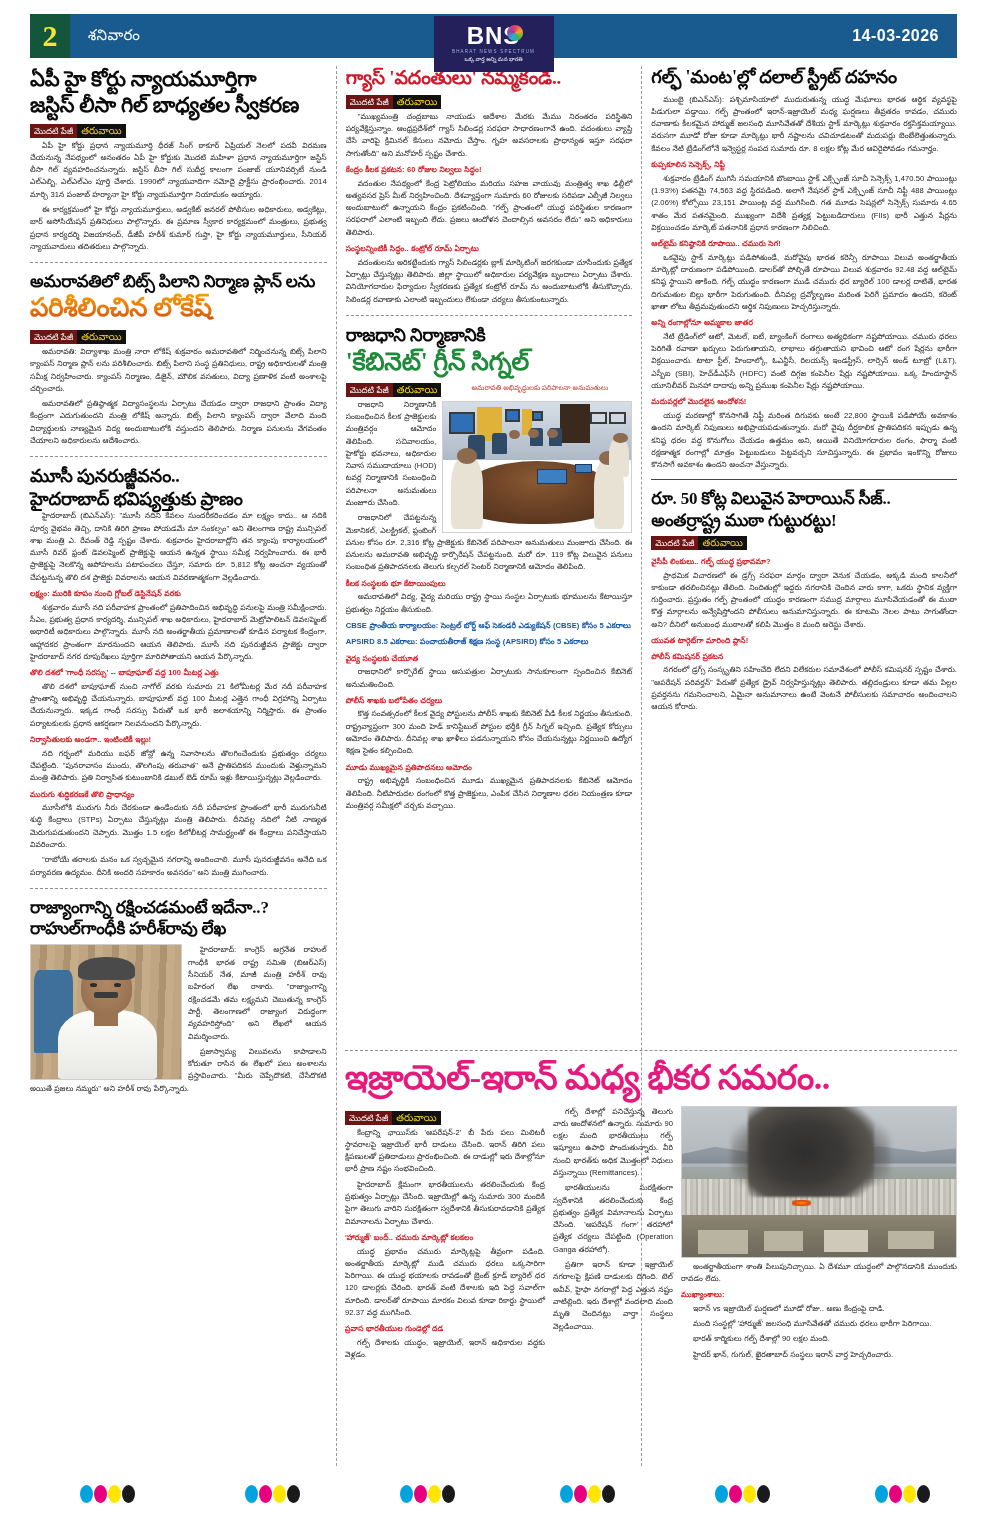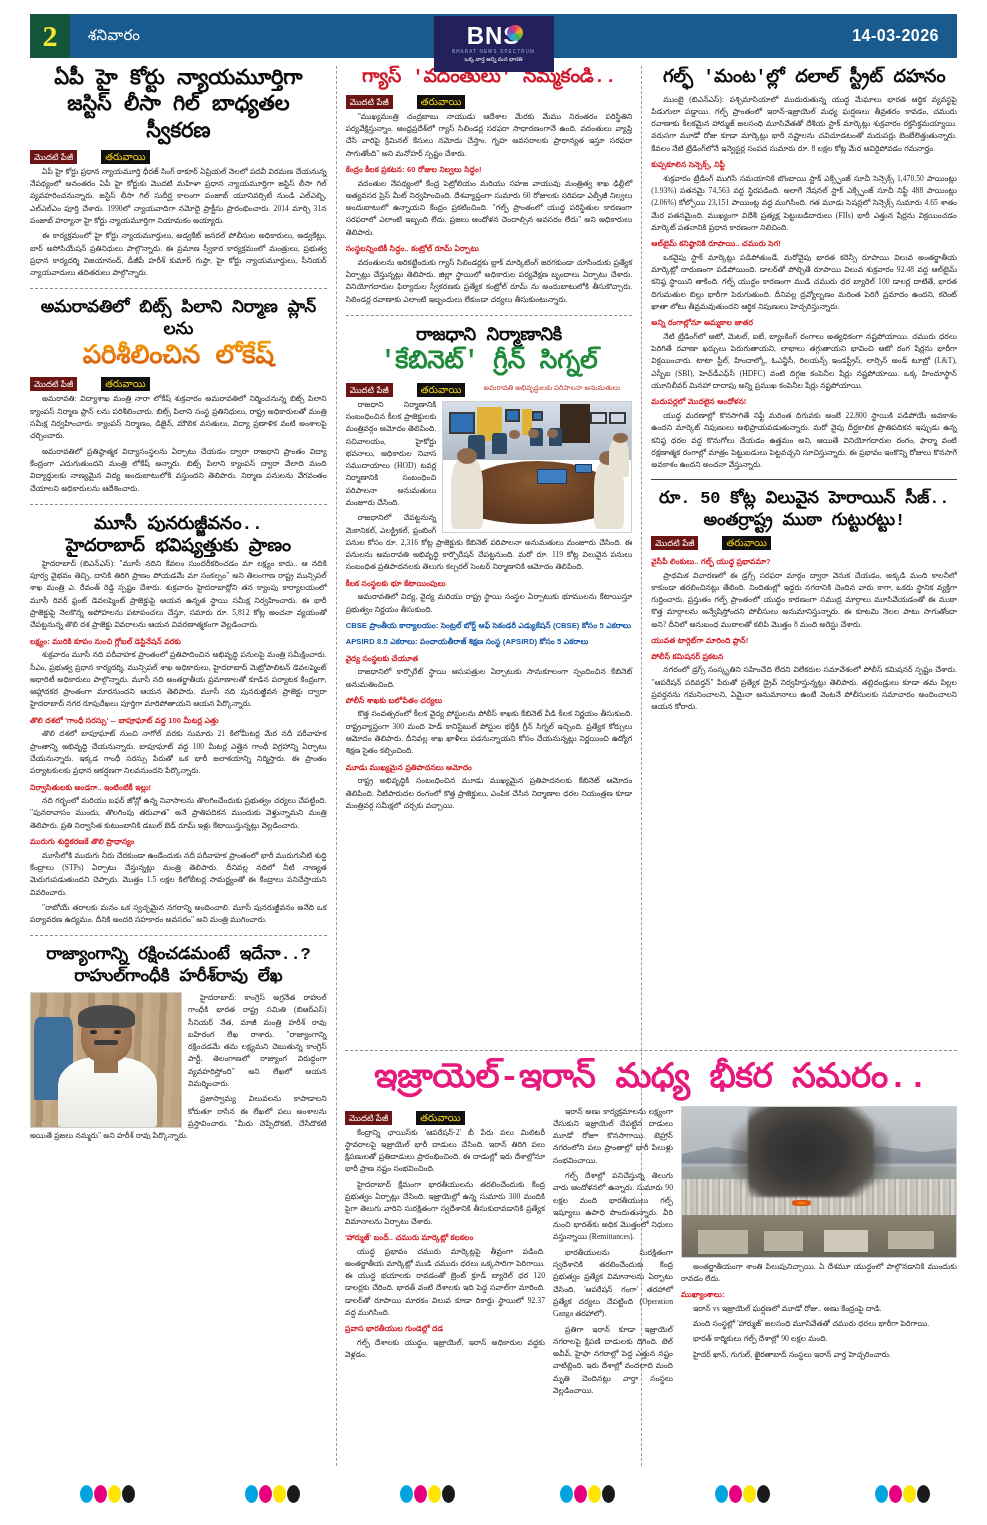--- a/index.html
+++ b/index.html
@@ -44,47 +44,47 @@
 
   
   .cols { display:flex; margin-top:8px; height:1400px; }
   .col { position:relative; }
   .col1 { width:306px; padding-right:9px; }
   .col2 { width:306px; padding:0 9px; border-left:1px dashed #9a9a9a; }
   .col3 { width:316px; padding-left:9px; border-left:1px dashed #9a9a9a; }
 
   
   .hl {
-    text-align:center; font-family:Liberation Mono, monospace;
+    font-family:Liberation Serif, serif;
     font-weight:bold; line-height:1.25; color:#0c0c0c; letter-spacing:-.2px;
   }
   .hl-xl { font-size:21px; }
   .hl-l  { font-size:18px; }
   .hl-m  { font-size:17px; }
   .hl-red { color:#cf1a2b; font-size:19px; }
   .hl-orange {
     font-size:26px;
     background:linear-gradient(180deg,#f2a208 0%,#e8730c 55%,#c0420a 100%);
     -webkit-background-clip:text; background-clip:text; color:transparent;
     -webkit-text-fill-color:transparent;
   }
   .hl-green { color:#1f8a3a; font-size:25px; }
   .hl-magenta { color:#e6197d; font-size:34px; letter-spacing:-.5px; }
 
   
-  .cont-tag { display:inline-flex; height:14px; align-items:stretch; margin:5px 0 2px 0;gap:24px; }
+  .cont-tag { display:inline-flex; height:14px; align-items:stretch; margin:5px 0 2px 0; }
   .cont-a { background:#6d1414; color:#fff; font-size:8.5px; padding:2px 4px; line-height:10px; }
   .cont-b { background:#111; color:#f6d21a; font-size:10px; padding:2px 4px; line-height:10px; }
 
   
   .body-txt {
     font-size:7.6px; line-height:1.62; text-align:justify; color:#1b1b1b;
     letter-spacing:.05px; hyphens:auto; word-spacing:.3px;
   }
-  .body-txt p { margin-bottom:3px; text-indent:12px;font-family:Liberation Serif, serif; }
+  .body-txt p { margin-bottom:3px; text-indent:12px; }
   .sub-red {
     color:#d62027; font-size:7.6px; font-weight:bold; margin:5px 0 2px 0; line-height:1.4;
   }
   .sub-blue { color:#1558a8; font-size:7.6px; font-weight:bold; margin:4px 0 1px 0; }
   .wrap-tag { display:flex; gap:6px; }
   .wrap-tag .cont-tag { flex:0 0 auto; }
 
   
   .hr-dash { border:0; border-top:1px dashed #8d8d8d; margin:9px 0 8px 0; }
   .hr-solid { border:0; border-top:1px solid #444; margin:8px 0; }
@@ -392,21 +392,20 @@
           <p>హైదరాబాద్ క్షేమంగా భారతీయులను తరలించేందుకు కేంద్ర ప్రభుత్వం ఏర్పాట్లు చేసింది. ఇజ్రాయెల్లో ఉన్న సుమారు 300 మందికి పైగా తెలుగు వారిని సురక్షితంగా స్వదేశానికి తీసుకురావడానికి ప్రత్యేక విమానాలను ఏర్పాటు చేశారు.</p>
           <div class="sub-red">'హార్ముజ్' బంద్.. చమురు మార్కెట్లో కలకలం</div>
           <p>యుద్ధ ప్రభావం చమురు మార్కెట్లపై తీవ్రంగా పడింది. అంతర్జాతీయ మార్కెట్లో ముడి చమురు ధరలు ఒక్కసారిగా పెరిగాయి. ఈ యుద్ధ భయాలకు రావడంతో బ్రెంట్ క్రూడ్ బ్యారెల్ ధర 120 డాలర్లకు చేరింది. భారత్ వంటి దేశాలకు ఇది పెద్ద సవాల్‌గా మారింది. డాలర్‌తో రూపాయి మారకం విలువ కూడా రికార్డు స్థాయిలో 92.37 వద్ద ముగిసింది.</p>
           <div class="sub-red">ప్రవాస భారతీయుల గుండెల్లో దడ</div>
           <p>గల్ఫ్ దేశాలకు యుద్ధం, ఇజ్రాయెల్, ఇరాన్ అధికారుల వద్దకు వెళ్లడం.</p>
         </div>
       </div>
 
       <div style="width:120px;">
         <div class="body-txt">
-          <p>ఇరాన్ అణు కార్యక్రమాలను లక్ష్యంగా చేసుకుని ఇజ్రాయెల్ చేపట్టిన దాడులు మూడో రోజూ కొనసాగాయి. టెహ్రాన్ నగరంలోని పలు ప్రాంతాల్లో భారీ పేలుళ్లు సంభవించాయి.</p>
           <p>గల్ఫ్ దేశాల్లో పనిచేస్తున్న తెలుగు వారు ఆందోళనలో ఉన్నారు. సుమారు 90 లక్షల మంది భారతీయులు గల్ఫ్ ఇష్యూలు ఉపాధి పొందుతున్నారు. వీరి నుంచి భారత్‌కు అధిక మొత్తంలో నిధులు వస్తున్నాయి (Remittances).</p>
           <p>భారతీయులను సురక్షితంగా స్వదేశానికి తరలించేందుకు కేంద్ర ప్రభుత్వం ప్రత్యేక విమానాలను ఏర్పాటు చేసింది. 'ఆపరేషన్ గంగా' తరహాలో ప్రత్యేక చర్యలు చేపట్టింది (Operation Ganga తరహాలో).</p>
           <p>ప్రతిగా ఇరాన్ కూడా ఇజ్రాయెల్ నగరాలపై క్షిపణి దాడులకు దిగింది. టెల్ అవీవ్, హైఫా నగరాల్లో పెద్ద ఎత్తున నష్టం వాటిల్లింది. ఇరు దేశాల్లో వందలాది మంది మృతి చెందినట్లు వార్తా సంస్థలు వెల్లడించాయి.</p>
         </div>
       </div>
 
       <div style="flex:1;">
         <div class="photo photo-smoke">
           <div class="sm-sky"></div>
           <div class="sm-mount"></div>

